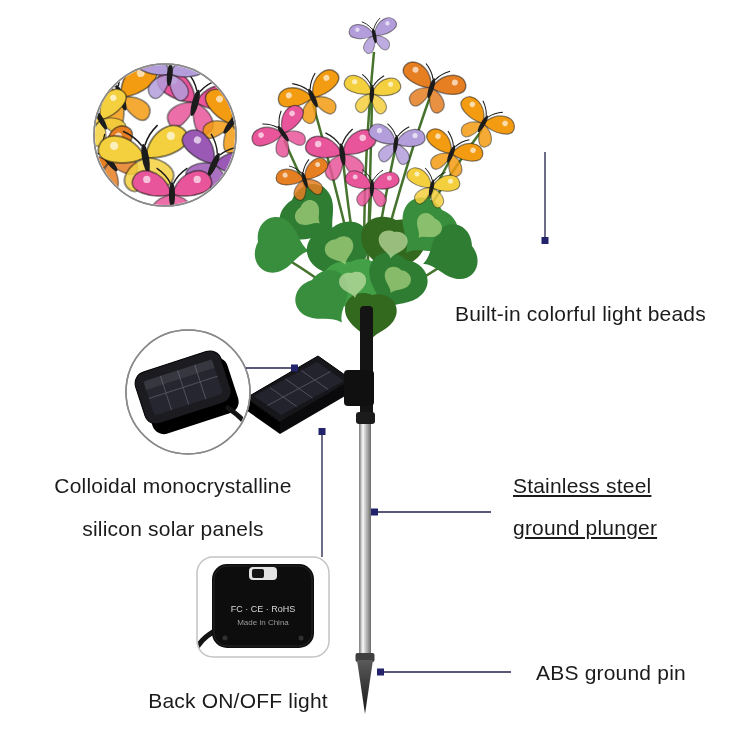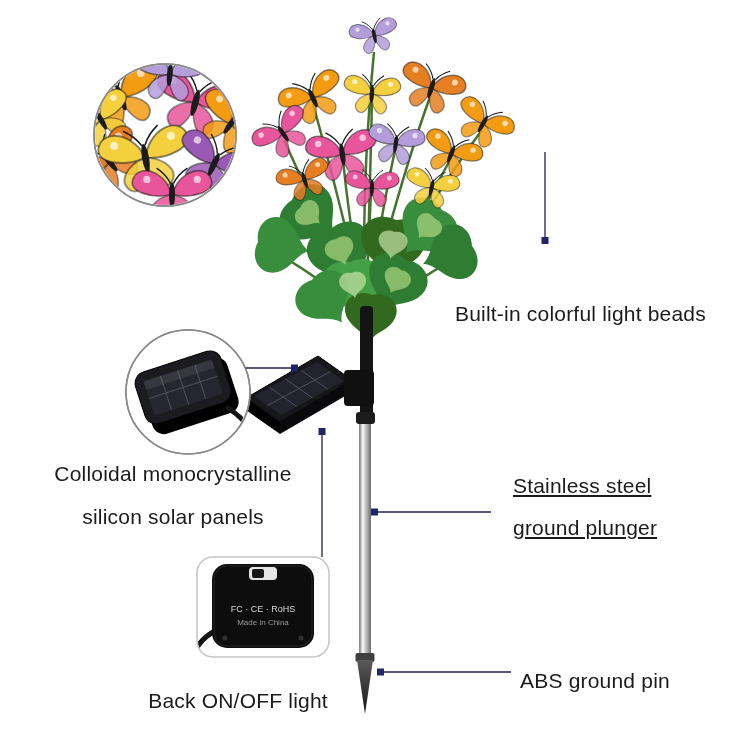--- a/index.html
+++ b/index.html
@@ -6,23 +6,23 @@
   .stage{
     position:relative;width:750px;height:750px;background:#ffffff;overflow:hidden;
     font-family:"Liberation Sans", sans-serif;color:#1b1b1b;
   }
   .stage svg{position:absolute;left:0;top:0;}
   svg text{font-family:"Liberation Sans", sans-serif;}
   .label{position:absolute;font-size:21px;color:#1b1b1b;letter-spacing:.2px;}
   .center{text-align:center;}
   #lbl-butterfly{left:13px;top:208px;width:300px;line-height:40px;}
   #lbl-beads{left:455px;top:266px;line-height:28px;white-space:nowrap;margin-top:34px;}
-  #lbl-solar{left:23px;top:452px;width:300px;line-height:43px;}
+  #lbl-solar{left:23px;top:464px;width:300px;line-height:43px;}
   #lbl-plunger{left:513px;top:465px;line-height:42px;white-space:nowrap;text-decoration:underline;}
-  #lbl-pin{left:520px;top:659px;line-height:28px;white-space:nowrap;margin-top:8px;}
+  #lbl-pin{left:536px;top:659px;line-height:28px;white-space:nowrap;}
   #lbl-switch{left:88px;top:686px;width:300px;line-height:30px;}
 </style>
 </head>
 <body>
 
 <div class="stage">
 
   <svg width="750" height="750" viewBox="0 0 750 750">
     <defs>
       <linearGradient id="poleGrad" x1="0" y1="0" x2="1" y2="0">

